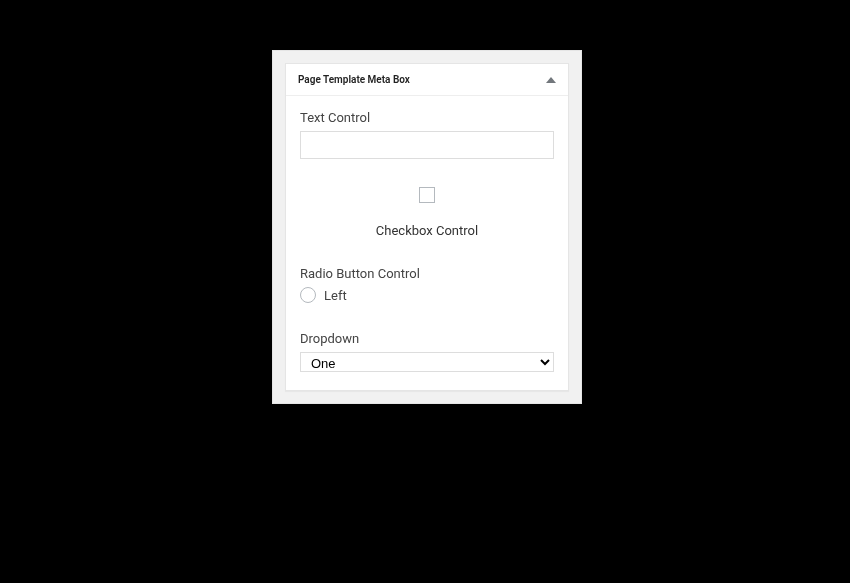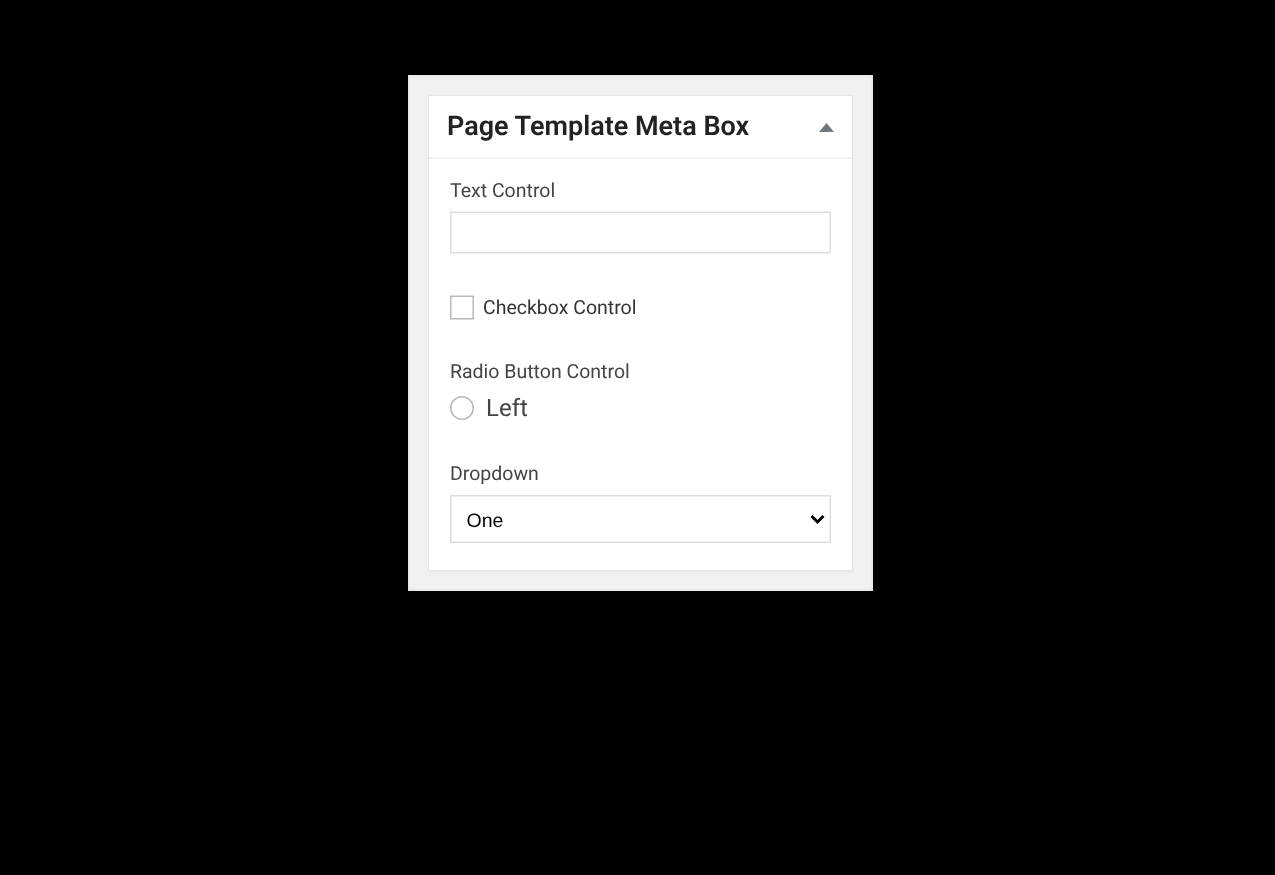--- a/index.html
+++ b/index.html
@@ -29,21 +29,21 @@
     }
     .metabox-header {
       display: flex;
       justify-content: space-between;
       align-items: center;
       padding: 10px 12px;
       border-bottom: 1px solid #eee;
       cursor: pointer;
     }
     .metabox-header h2 {
-      font-size: 18px;
+      font-size: 10px;
       font-weight: 600;
       color: #222;
     }
     .toggle-icon {
       width: 0;
       height: 0;
       border-left: 5px solid transparent;
       border-right: 5px solid transparent;
       border-bottom: 6px solid #72777c;
     }
@@ -73,21 +73,22 @@
       height: 94px;
       border: 1px solid #ddd;
       padding: 3px 8px;
       font-size: 13px;
       resize: both;
       background: #fff;
     }
     .checkbox-row {
       display: flex;
       align-items: center;
-      gap: 6px;
+      gap: 20px;
+      flex-direction: column;
     }
     .checkbox-box {
       width: 16px;
       height: 16px;
       border: 1px solid #b4b9be;
       background: #fff;
     }
     .radio-group {
       margin-top: 6px;
     }
@@ -99,26 +100,26 @@
       cursor: pointer;
     }
     .radio-circle {
       width: 16px;
       height: 16px;
       border: 1px solid #b4b9be;
       border-radius: 50%;
       background: #fff;
     }
     .radio-label {
-      font-size: 16px;
+      font-size: 13px;
       color: #444;
     }
     .select-input {
       width: 100%;
-      height: 32px;
+      height: 20px;
       border: 1px solid #ddd;
       padding: 2px 6px;
       font-size: 13px;
       background: #fff;
     }
   </style>
 </head>
 <body>
 
 <div class="panel-wrap">

